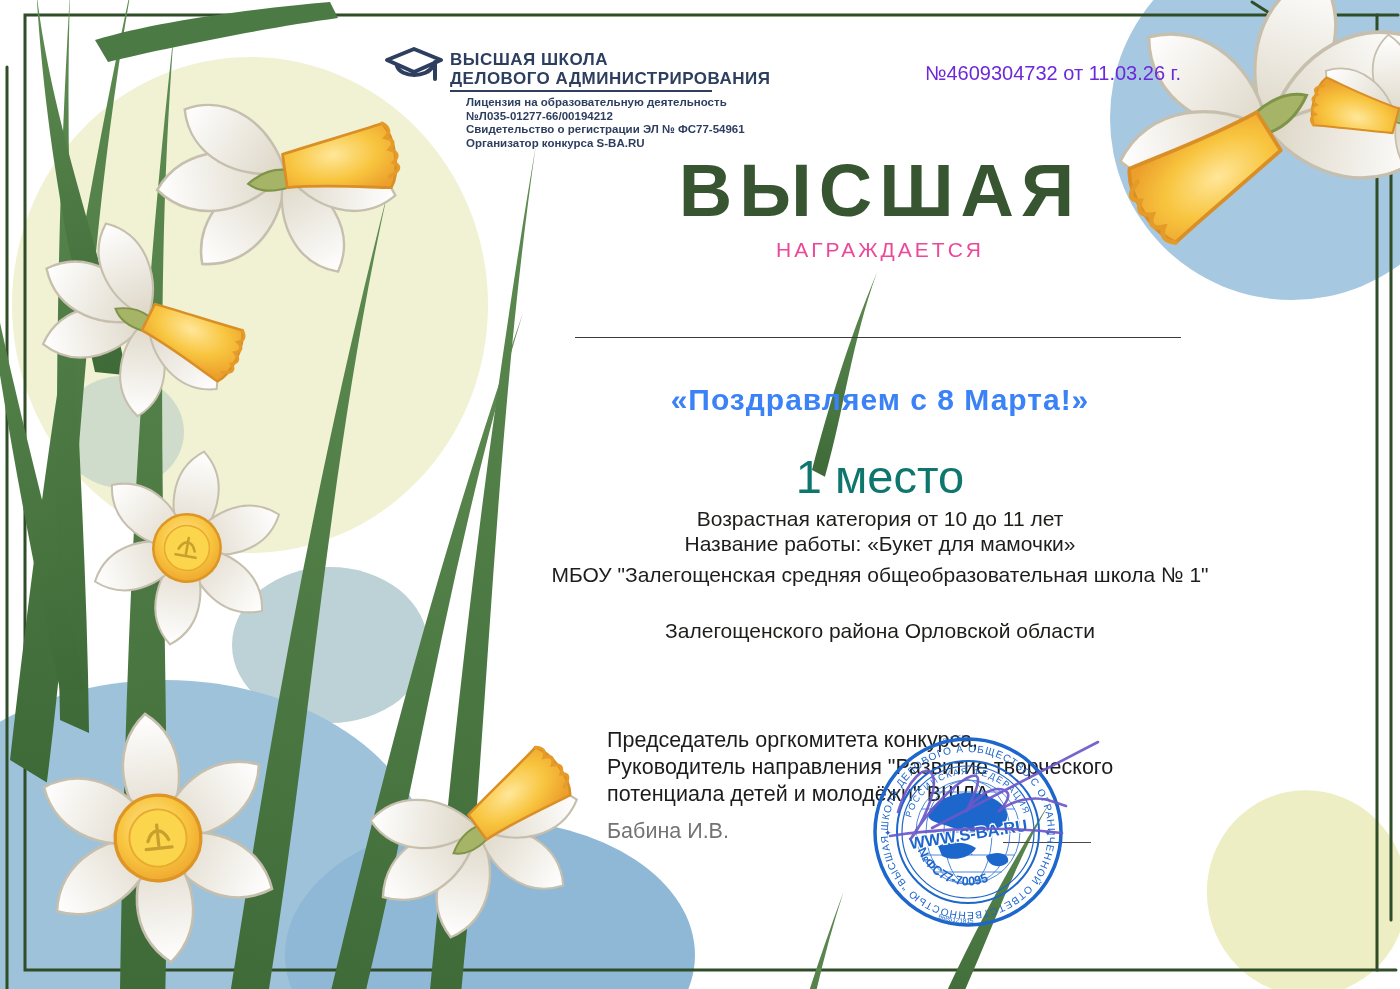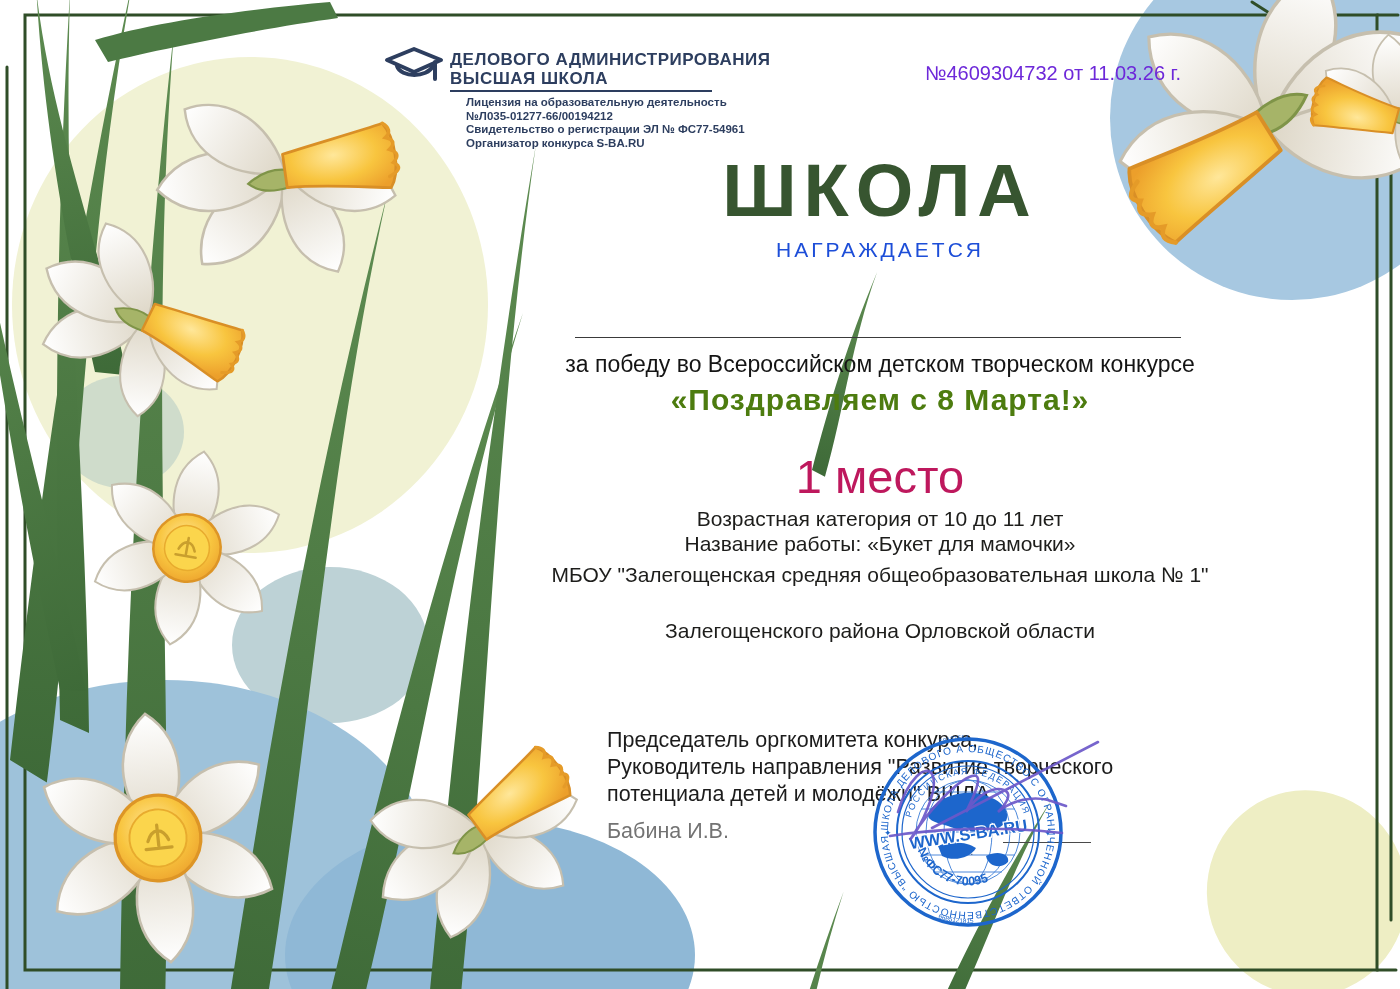--- a/index.html
+++ b/index.html
@@ -10,26 +10,26 @@
 
   
   .org-name{left:450px;top:50px;color:#2d3e5f;font-weight:bold;font-size:17px;line-height:19px;letter-spacing:.5px;}
   .org-sep{left:450px;top:90px;width:262px;height:0;border-top:2px solid #2d3e5f;}
   .org-license{left:466px;top:96px;color:#2d3e5f;font-weight:bold;font-size:11.5px;line-height:13.5px;}
   .cert-number{left:925px;top:62px;font-size:20px;color:#6d28d9;}
 
   
   .center-col{left:420px;width:920px;text-align:center;}
   .title{top:148px;font-size:74px;font-weight:bold;color:#375530;letter-spacing:7px;}
-  .awarded{top:238px;font-size:21px;letter-spacing:3px;color:#1d4ed8;}
+  .awarded{top:238px;font-size:21px;letter-spacing:3px;color:#ec4899;}
   .recipient{top:289px;font-size:40px;color:#111;}
   .name-line{left:575px;top:337px;width:606px;border-top:1.6px solid #3a3a3a;}
   .reason{top:351px;font-size:23px;color:#141414;}
-  .contest{top:383px;font-size:30px;font-weight:bold;color:#4d7c0f;letter-spacing:1px;}
-  .place{top:449px;font-size:47px;color:#be185d;}
+  .contest{top:383px;font-size:30px;font-weight:bold;color:#3b82f6;letter-spacing:1px;}
+  .place{top:449px;font-size:47px;color:#0f766e;}
   .age{top:507px;font-size:21px;}
   .work{top:532px;font-size:21px;}
   .school1{top:563px;font-size:21px;}
   .school2{top:590px;font-size:21px;margin-top:29px;}
   .curator{top:622px;font-size:21px;}
 
   
   .sign-block{left:607px;top:727px;font-size:21.5px;line-height:27px;color:#1c1c1c;text-align:left;}
   .sign-name{left:607px;top:819px;font-size:21.5px;color:#737373;}
   .mp-label{left:947px;top:845px;font-size:11px;color:#4c4c4c;letter-spacing:1px;}
@@ -130,36 +130,35 @@
   </svg>
 
   <svg class="abs" style="left:383px;top:45px" width="62" height="54" viewBox="0 0 62 54">
     <g fill="none" stroke="#2d3e5f" stroke-width="4" stroke-linejoin="round" stroke-linecap="round">
       <path d="M31 4 L58 15 L31 27 L4 15 Z"></path>
       <path d="M14 21 C 18 33 44 33 50 21"></path>
       <path d="M52 17 L52 34"></path>
     </g>
   </svg>
   <div class="abs org-name">
+    <div>ВЫСШАЯ ШКОЛА</div>
     <div>ДЕЛОВОГО АДМИНИСТРИРОВАНИЯ</div>
-    <div>ВЫСШАЯ ШКОЛА</div>
   </div>
   <div class="abs org-sep"></div>
   <div class="abs org-license">
     <div>Лицензия на образовательную деятельность</div>
     <div>№Л035-01277-66/00194212</div>
     <div>Свидетельство о регистрации ЭЛ № ФС77-54961</div>
     <div>Организатор конкурса S-BA.RU</div>
   </div>
   <div class="abs cert-number">№4609304732 от 11.03.26 г.</div>
 
-  <div class="abs center-col title">ШКОЛА</div>
+  <div class="abs center-col title">ВЫСШАЯ</div>
   <div class="abs center-col awarded">НАГРАЖДАЕТСЯ</div>
   <div class="abs name-line"></div>
-  <div class="abs center-col reason">за победу во Всероссийском детском творческом конкурсе</div>
   <div class="abs center-col contest">«Поздравляем с 8 Марта!»</div>
   <div class="abs center-col place">1 место</div>
   <div class="abs center-col age">Возрастная категория от 10 до 11 лет</div>
   <div class="abs center-col work">Название работы: «Букет для мамочки»</div>
   <div class="abs center-col school1">МБОУ "Залегощенская средняя общеобразовательная школа № 1"</div>
   <div class="abs center-col school2">Залегощенского района Орловской области</div>
 
   <div class="abs sign-block">
     <div>Председатель оргкомитета конкурса,</div>
     <div>Руководитель направления "Развитие творческого</div>

